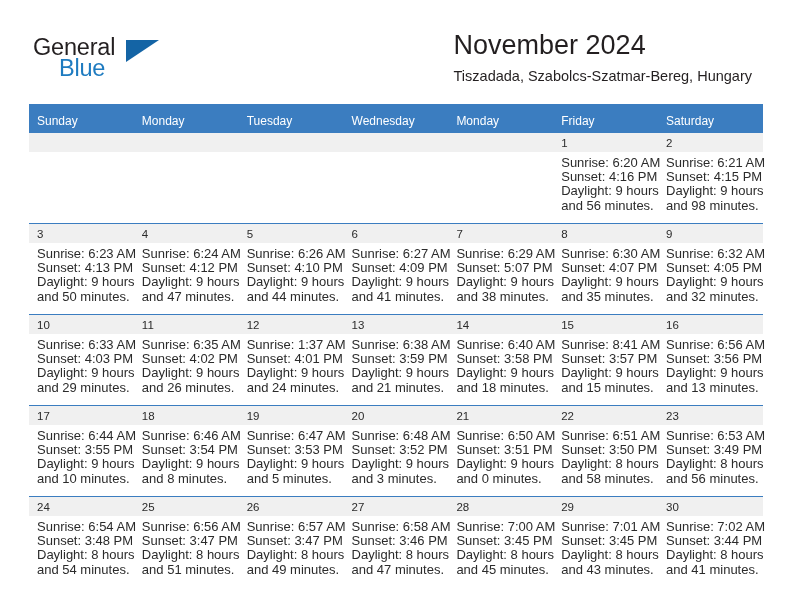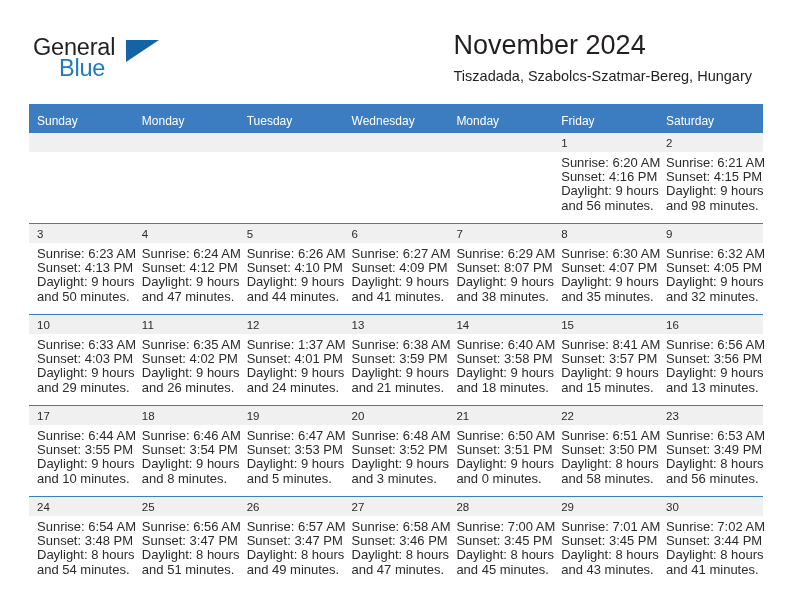--- a/index.html
+++ b/index.html
@@ -276,21 +276,21 @@
                 <div>Daylight: 9 hours</div>
                 <div>and 41 minutes.</div>
               </div>
             </div>
           </td>
           <td>
             <div class="cell">
               <div class="datebar">7</div>
               <div class="details">
                 <div>Sunrise: 6:29 AM</div>
-                <div>Sunset: 8:07 PM</div>
+                <div>Sunset: 5:07 PM</div>
                 <div>Daylight: 9 hours</div>
                 <div>and 38 minutes.</div>
               </div>
             </div>
           </td>
           <td>
             <div class="cell">
               <div class="datebar">8</div>
               <div class="details">
                 <div>Sunrise: 6:30 AM</div>

